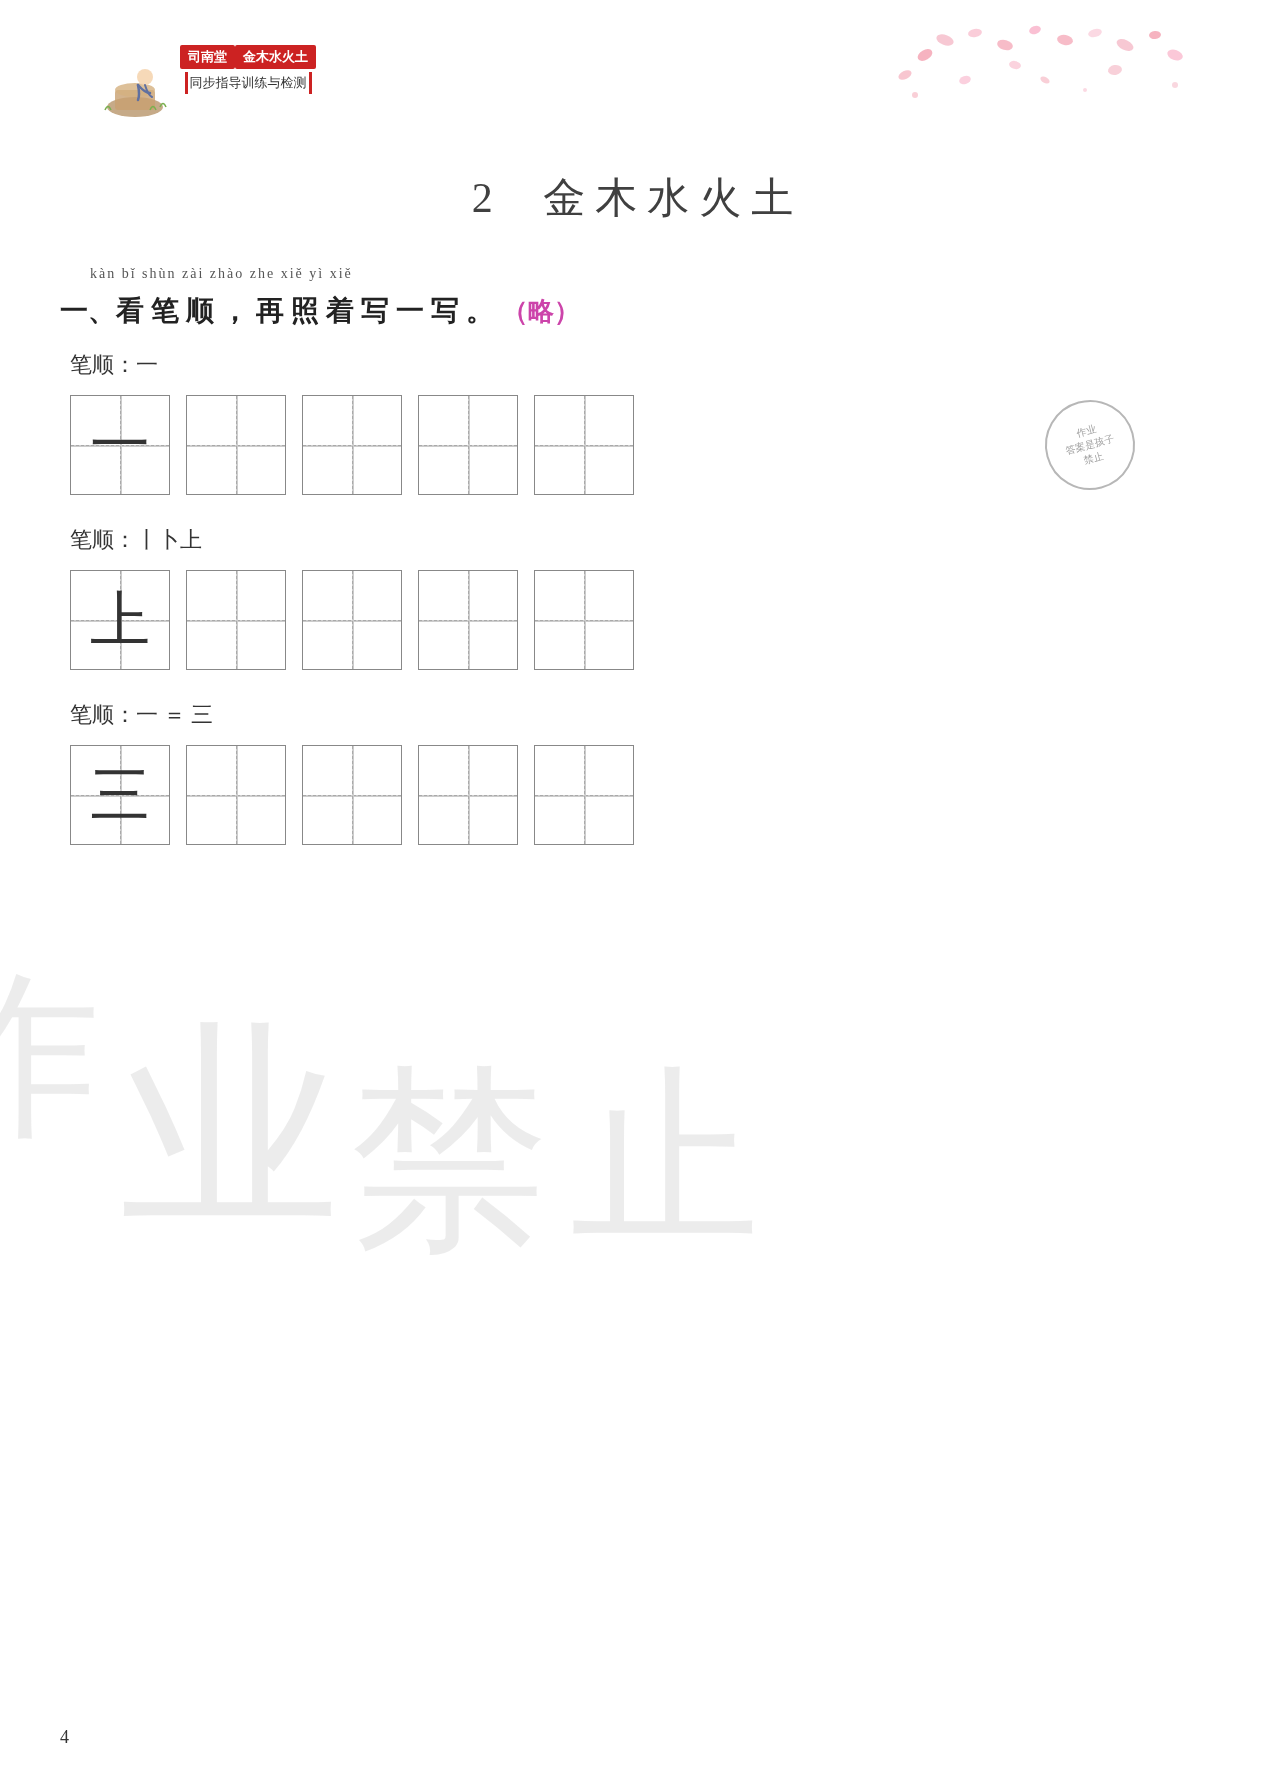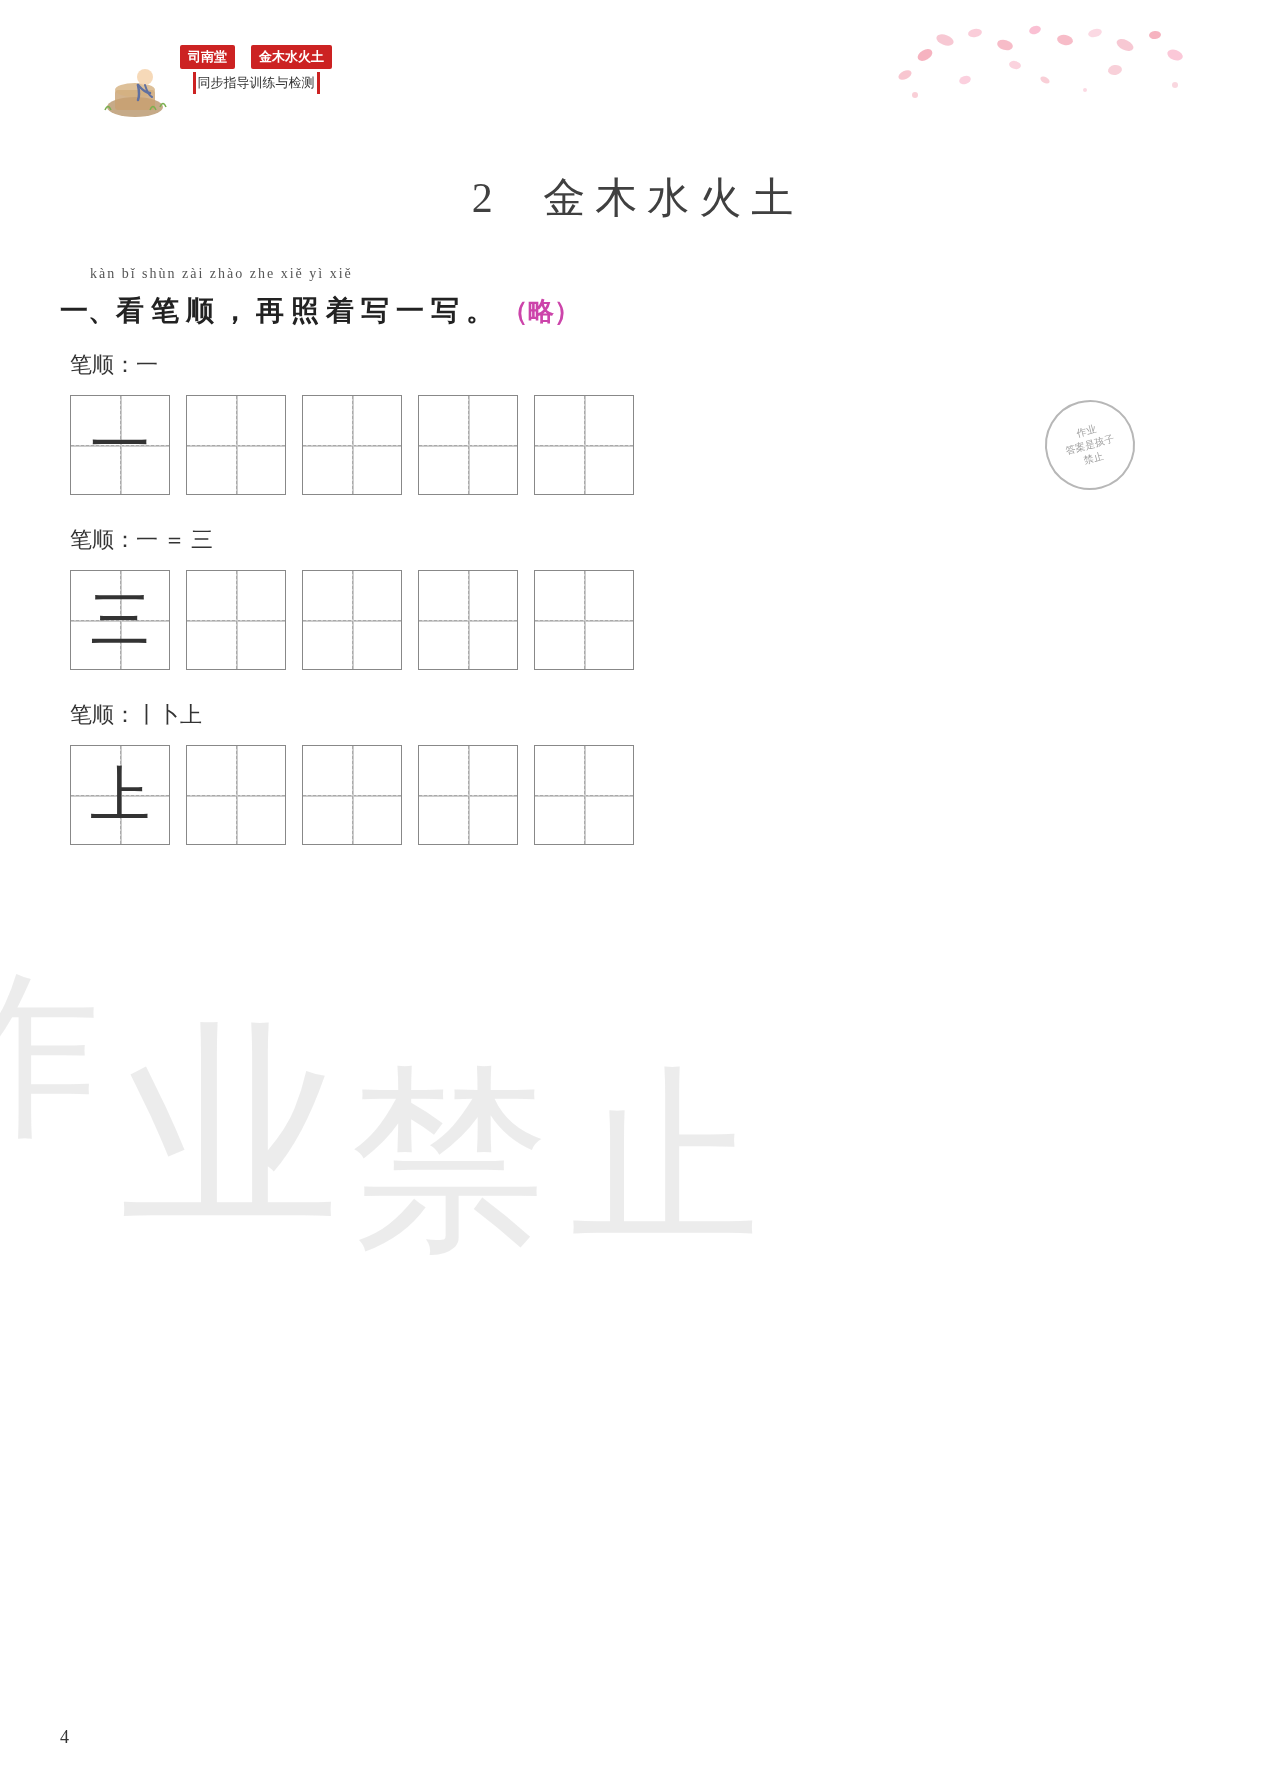--- a/index.html
+++ b/index.html
@@ -330,21 +330,21 @@
             <path d="M70,72 Q73,65 76,72" stroke="#7ab050" stroke-width="1.5" fill="none"></path>
 
             <circle cx="55" cy="42" r="8" fill="#f5d5b0" opacity="0.9"></circle>
             <path d="M48,50 Q50,60 48,65" stroke="#6070a0" stroke-width="2.5" fill="none" stroke-linecap="round"></path>
             <path d="M48,50 Q55,58 60,58" stroke="#6070a0" stroke-width="2.5" fill="none" stroke-linecap="round"></path>
             <path d="M55,50 Q58,60 62,62" stroke="#6070a0" stroke-width="2" fill="none" stroke-linecap="round"></path>
           </svg>
         </div>
 
         <div class="header-logo" style="position: absolute; top: 25px; left: 120px;">
-          <div style="display:flex; align-items:center; gap:16px;">
+          <div style="display:flex; align-items:center; gap:0;">
             <div style="background:#cc2222; color:white; padding:3px 8px; font-size:13px; font-weight:bold; border-radius:2px;">
               <span>司南堂</span>
             </div>
             <div style="background:#cc2222; color:white; padding:3px 8px; font-size:13px; font-weight:bold; border-radius:2px;">
               <span>金木水火土</span>
             </div>
           </div>
           <div style="font-size:13px; color:#333; margin-top:3px; padding:2px 2px; border-left:3px solid #cc2222; border-right:3px solid #cc2222;">同步指导训练与检测</div>
         </div>
       </div>
@@ -378,43 +378,43 @@
           </div>
           <div class="char-box"></div>
           <div class="char-box"></div>
           <div class="char-box"></div>
           <div class="char-box"></div>
         </div>
       </div>
 
 
       <div class="stroke-section">
+        <div class="stroke-label">笔顺：丨卜上</div>
+        <div class="stroke-boxes">
+          <div class="char-box filled">
+            <span class="char-content">上</span>
+          </div>
+          <div class="char-box"></div>
+          <div class="char-box"></div>
+          <div class="char-box"></div>
+          <div class="char-box"></div>
+        </div>
+      </div>
+
+      <div class="stroke-section">
         <div class="stroke-label">笔顺：一 ＝ 三</div>
         <div class="stroke-boxes">
           <div class="char-box filled">
             <span class="char-content">三</span>
           </div>
           <div class="char-box"></div>
           <div class="char-box"></div>
           <div class="char-box"></div>
           <div class="char-box"></div>
         </div>
       </div>
 
-      <div class="stroke-section">
-        <div class="stroke-label">笔顺：丨卜上</div>
-        <div class="stroke-boxes">
-          <div class="char-box filled">
-            <span class="char-content">上</span>
-          </div>
-          <div class="char-box"></div>
-          <div class="char-box"></div>
-          <div class="char-box"></div>
-          <div class="char-box"></div>
-        </div>
-      </div>
-
     </div>
 
     <div class="page-number">4</div>
 
   </div>
 </div>
 
 </body></html>

